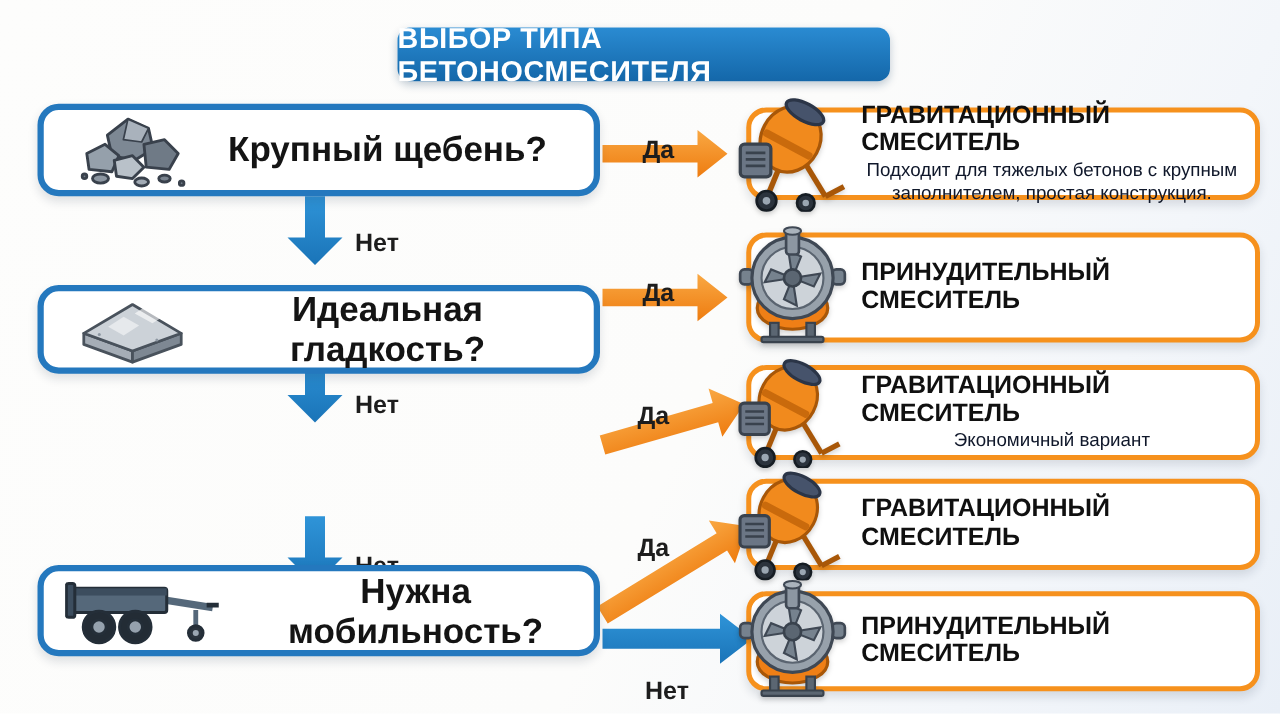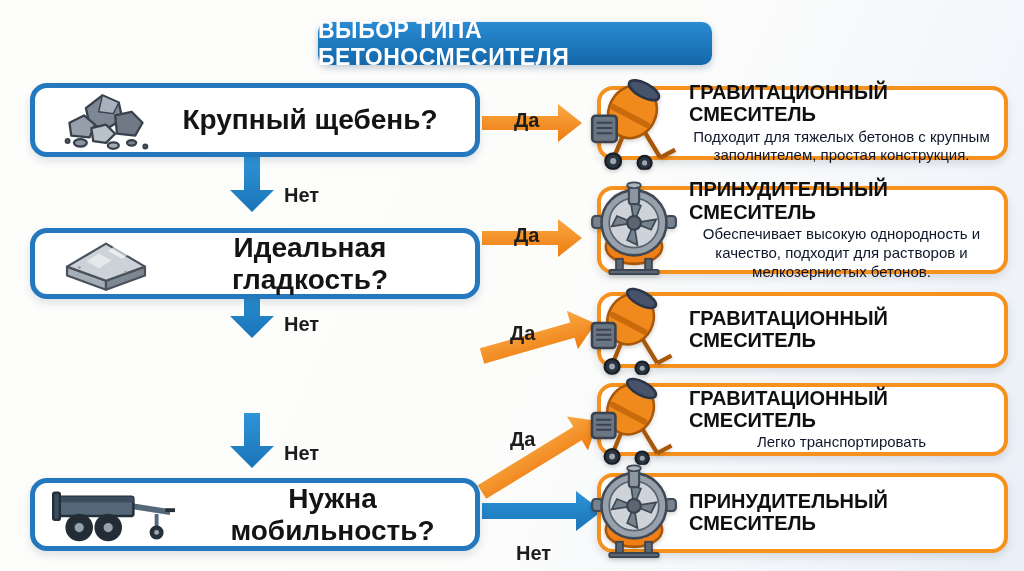--- a/index.html
+++ b/index.html
@@ -19,21 +19,21 @@
     position:absolute; left:30px; width:450px; box-sizing:border-box;
     background:#ffffff; border:5px solid #2478be; border-radius:17px;
     box-shadow:0 4px 8px rgba(20,40,60,.13);
     display:flex; align-items:center; padding:0 8px 0 10px;
   }
   .qbox .qicon { flex:0 0 122px; display:flex; justify-content:center; align-items:center; }
   .qbox .qtext { flex:1; text-align:center; font-size:28px; font-weight:bold; color:#141414; padding-right:14px; }
   #q1 { top:83px;  height:74px; }
   #q2 { top:228px; height:71px; }
   #q3 { top:338px; height:75px; }
-  #q4 { top:478px; height:73px;gap:27px; }
+  #q4 { top:452px; height:73px;gap:27px; }
   #q4 .qicon { flex-basis:140px; }
   .rbox {
     position:absolute; left:597px; width:411px; box-sizing:border-box;
     background:#ffffff; border:4px solid #f6911d; border-radius:16px;
     box-shadow:0 4px 8px rgba(20,40,60,.13);
   }
   #r1 { top:86px;  height:74px; }
   #r2 { top:186px; height:88px; }
   #r3 { top:292px; height:76px; }
   #r4 { top:383px; height:73px; }
@@ -250,44 +250,43 @@
   </div>
 
   <div class="rbox" id="r2">
     <span class="micon">
       <svg width="94" height="96" viewBox="0 0 110 112">
           <use href="#sym-pan-mixer"></use>
         </svg>
     </span>
     <div class="rcontent">
       <div class="rtitle">ПРИНУДИТЕЛЬНЫЙ СМЕСИТЕЛЬ</div>
-      <div class="rdesc">Обеспечивает высокую однородность и качество, подходит для растворов и мелкозернистых бетонов.</div>
     </div>
   </div>
 
   <div class="rbox" id="r3">
     <span class="micon">
       <svg width="92" height="94" viewBox="0 0 110 112">
           <use href="#sym-drum-mixer"></use>
         </svg>
     </span>
     <div class="rcontent">
       <div class="rtitle">ГРАВИТАЦИОННЫЙ СМЕСИТЕЛЬ</div>
+      <div class="rdesc">Экономичный вариант</div>
     </div>
   </div>
 
   <div class="rbox" id="r4">
     <span class="micon">
       <svg width="92" height="94" viewBox="0 0 110 112">
           <use href="#sym-drum-mixer"></use>
         </svg>
     </span>
     <div class="rcontent">
       <div class="rtitle">ГРАВИТАЦИОННЫЙ СМЕСИТЕЛЬ</div>
-      <div class="rdesc">Легко транспортировать</div>
     </div>
   </div>
 
   <div class="rbox" id="r5">
     <span class="micon">
       <svg width="94" height="96" viewBox="0 0 110 112">
           <use href="#sym-pan-mixer"></use>
         </svg>
     </span>
     <div class="rcontent">

